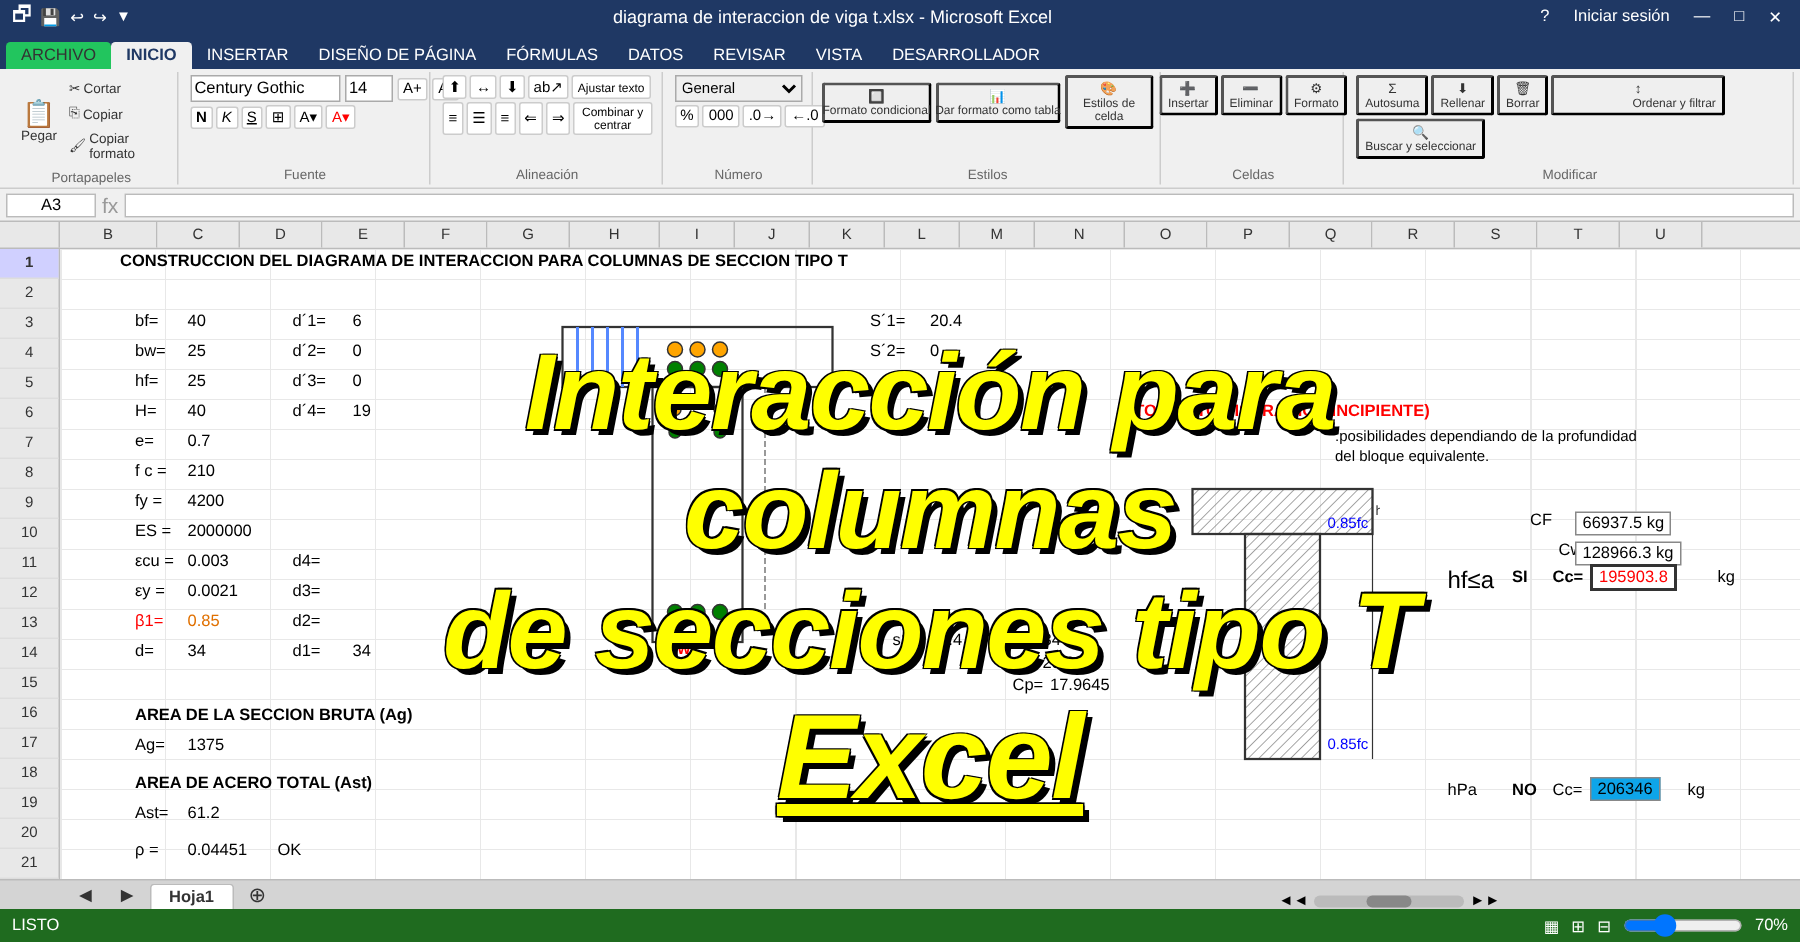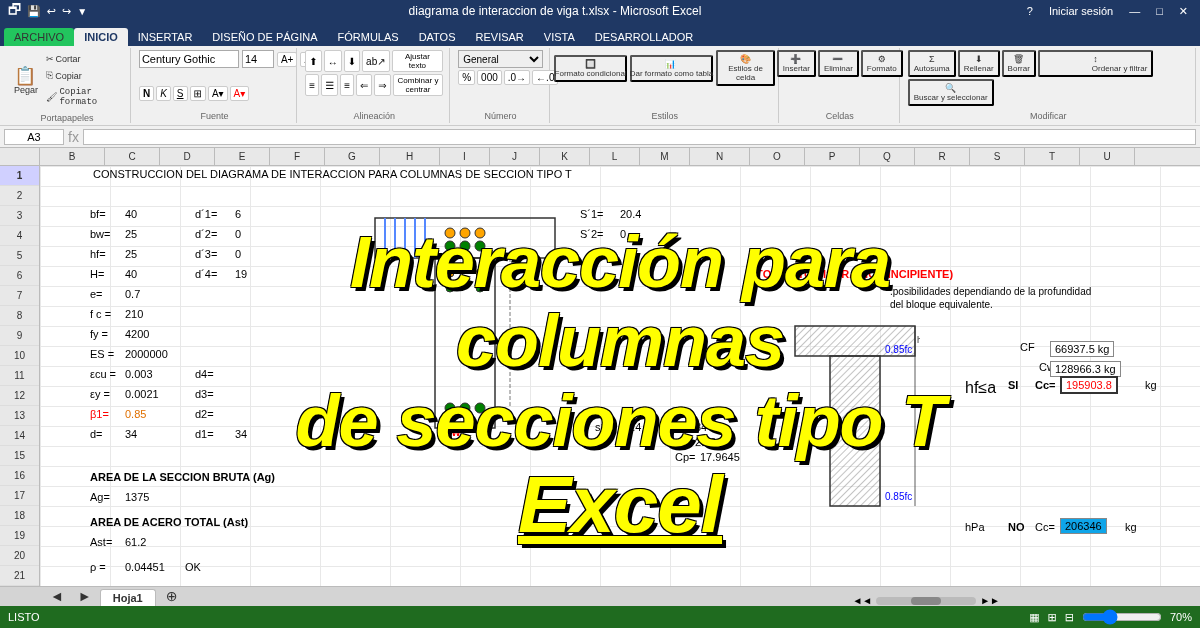--- a/index.html
+++ b/index.html
@@ -349,29 +349,29 @@
         <div class="rbn-btn" style="flex-direction:row;gap:2px;">
           <span>✂</span>
             <span style="font-size:9px;">Cortar</span>
         </div>
         <div class="rbn-btn" style="flex-direction:row;gap:2px;">
           <span>⎘</span>
             <span style="font-size:9px;">Copiar</span>
         </div>
         <div class="rbn-btn" style="flex-direction:row;gap:2px;">
           <span>🖌</span>
-            <span style="font-size:9px;font-family:Liberation Mono, monospace;">Copiar formato</span>
+            <span style="font-size:9px;">Copiar formato</span>
         </div>
       </div>
     </div>
     <div class="ribbon-group-label">Portapapeles</div>
   </div>
 
   <div class="ribbon-group" style="min-width:160px;">
-    <div style="display:flex;flex-direction:column;gap:18px;width:100%;">
+    <div style="display:flex;flex-direction:column;gap:2px;width:100%;">
       <div style="display:flex;gap:3px;align-items:center;">
         <input class="font-select" value="Century Gothic" style="width: 100px;">
         <input class="size-select" value="14" style="width: 32px;">
         <button class="fmt-btn">A+</button>
         <button class="fmt-btn">A-</button>
       </div>
       <div style="display:flex;gap:2px;align-items:center;">
         <button class="fmt-btn" style="font-weight:bold;">N</button>
         <button class="fmt-btn" style="font-style:italic;">K</button>
         <button class="fmt-btn" style="text-decoration:underline;">S</button>
@@ -538,21 +538,21 @@
     <div class="row-num">18</div>
     <div class="row-num">19</div>
     <div class="row-num">20</div>
     <div class="row-num">21</div>
     <div class="row-num">22</div>
   </div>
 
   <div id="sheet-content">
     <div class="grid-bg"></div>
 
-    <div class="cell-data bold" style="position:absolute;top:2px;left:40px;font-size:11px;font-weight:normal;margin-left:13px;">
+    <div class="cell-data bold" style="position:absolute;top:2px;left:40px;font-size:11px;font-weight:bold;">
       CONSTRUCCION DEL DIAGRAMA DE INTERACCION PARA COLUMNAS DE SECCION TIPO T
     </div>
 
     <div class="cell-data" style="position:absolute;top:42px;left:50px;">bf=</div>
     <div class="cell-data" style="position:absolute;top:42px;left:85px;">40</div>
     <div class="cell-data" style="position:absolute;top:42px;left:155px;">d´1=</div>
     <div class="cell-data" style="position:absolute;top:42px;left:195px;">6</div>
     <div class="cell-data" style="position:absolute;top:42px;left:540px;">S´1=</div>
     <div class="cell-data" style="position:absolute;top:42px;left:580px;">20.4</div>
 

